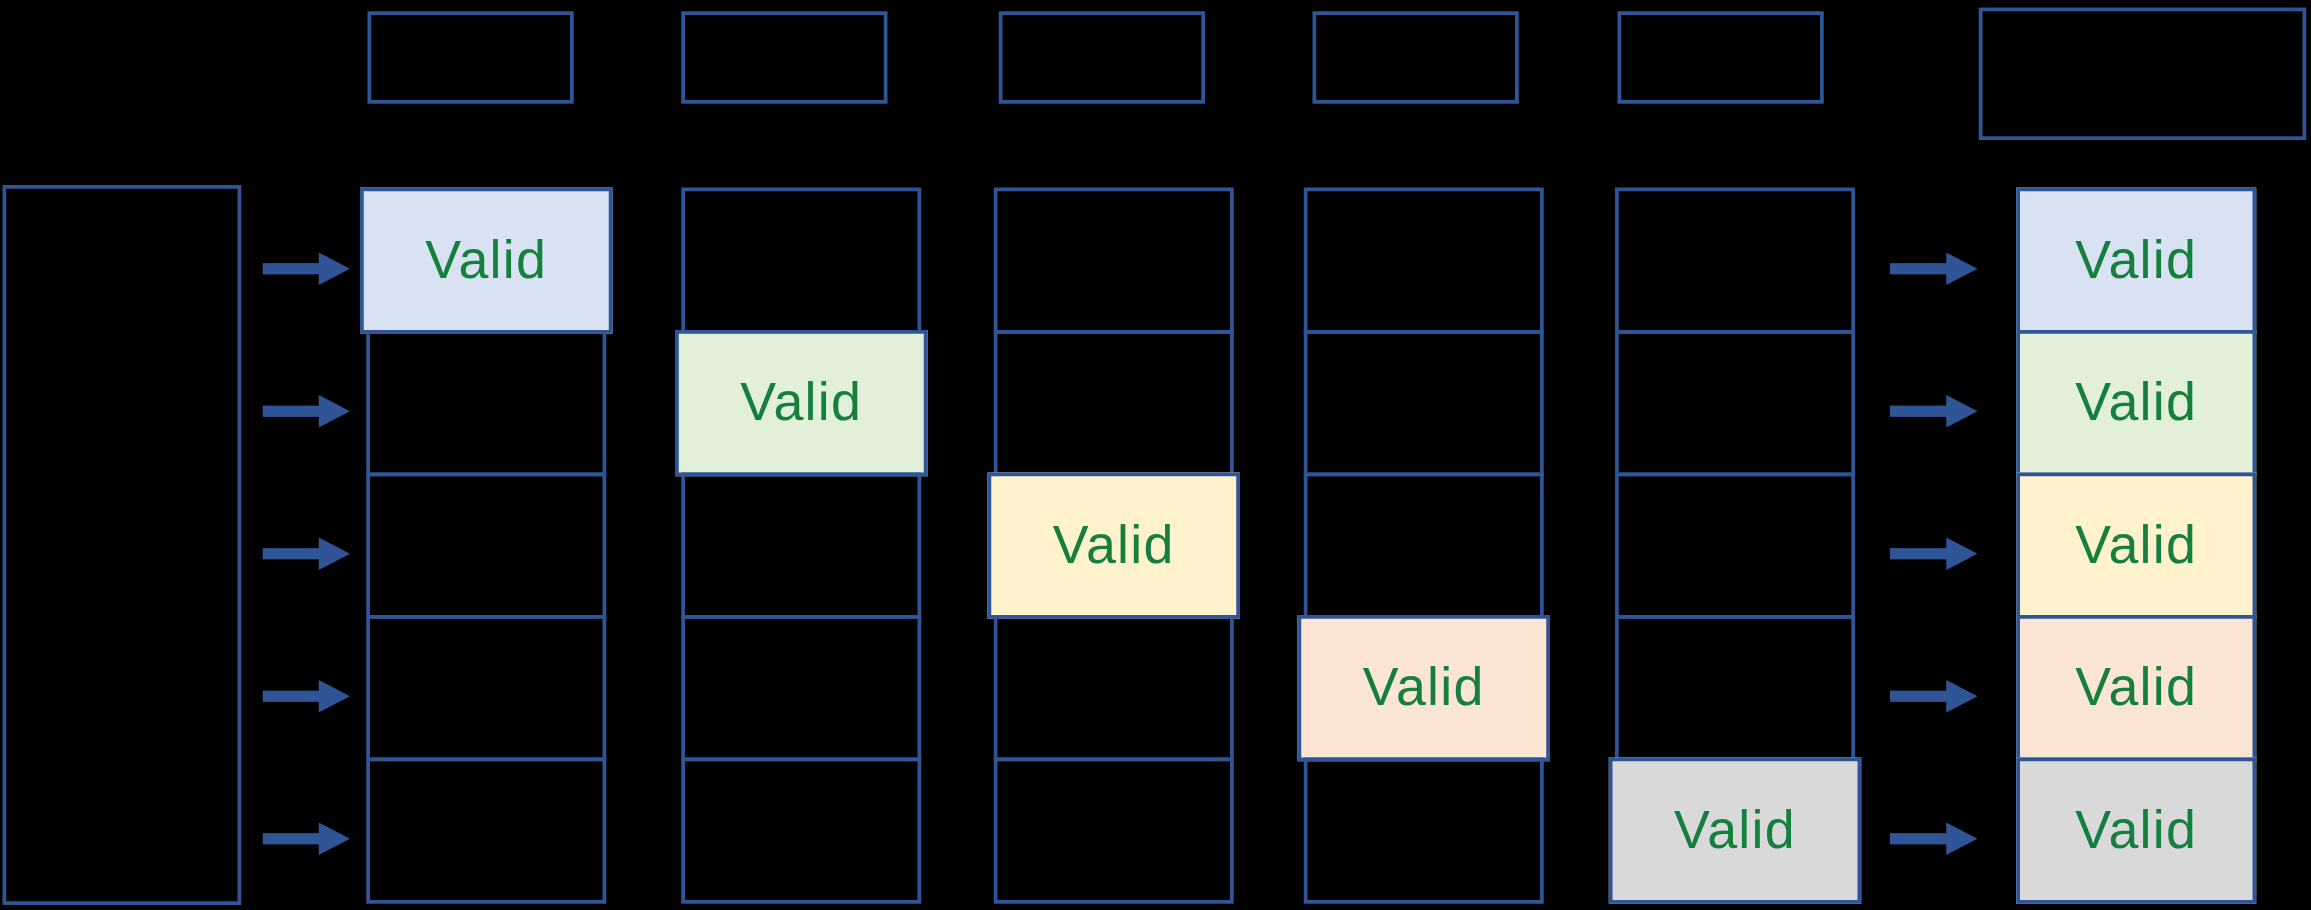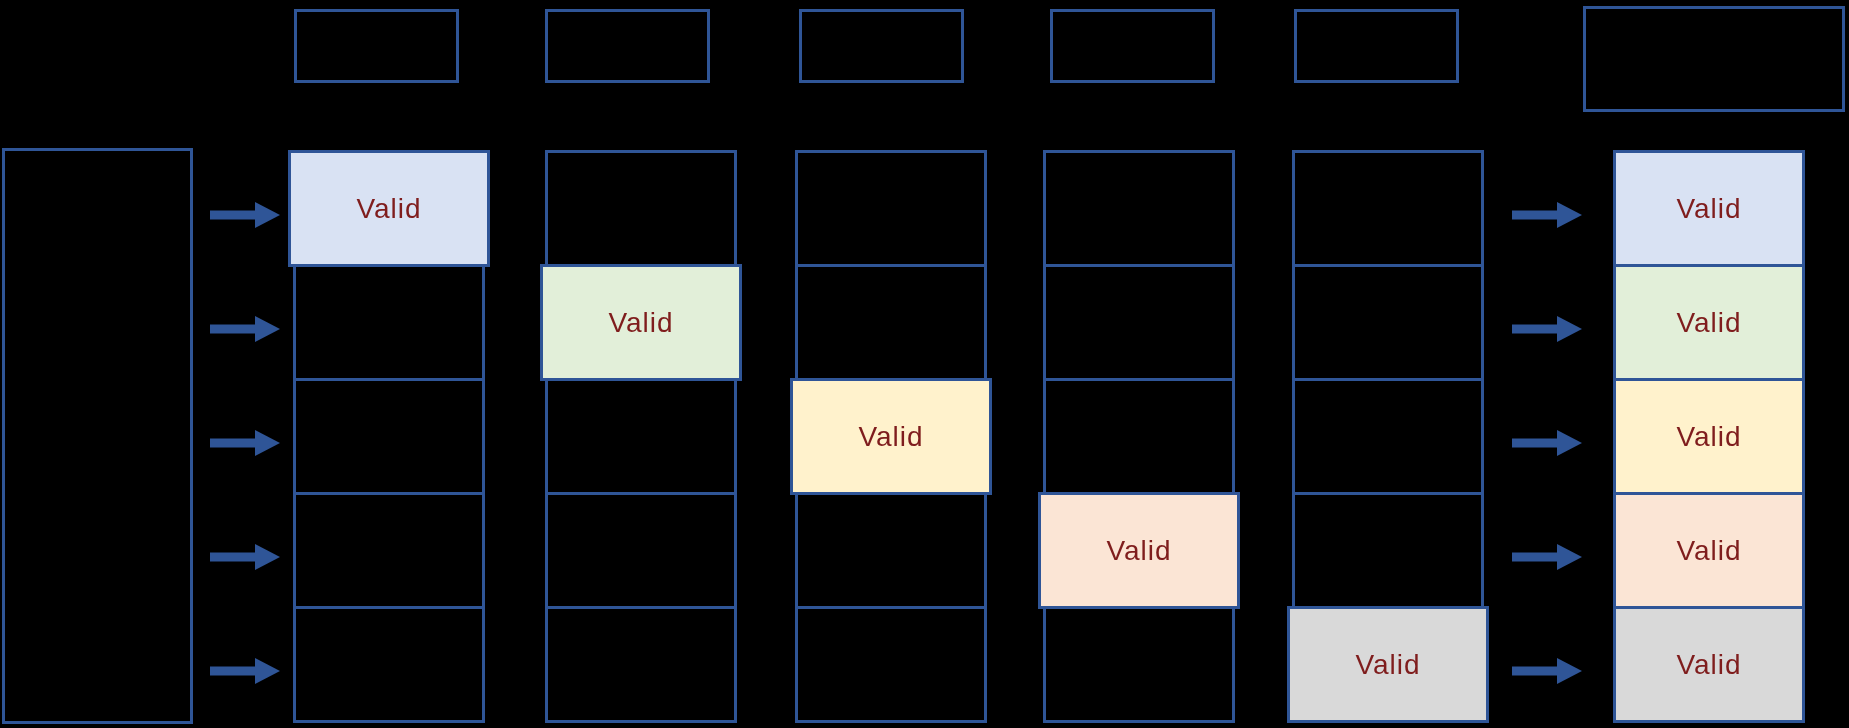--- a/index.html
+++ b/index.html
@@ -33,23 +33,23 @@
     position:absolute;top:150px;width:192px;height:573px;
   }
   .c0{left:293px;} .c1{left:545px;} .c2{left:795px;}
   .c3{left:1043px;} .c4{left:1292px;} .c5{left:1613px;}
   .cell{
     position:absolute;left:0;right:0;height:117px;
     border:3px solid var(--oc);
     box-sizing:border-box;
     display:flex;align-items:center;justify-content:center;
     background:transparent;
-    font-size:28px;
+    font-size:43px;
     letter-spacing:1px;
-    color:#7f1d1d;
+    color:#15803d;
   }
   .cell.standalone{left:-5px;right:-5px;}
   .arrow{position:absolute;width:70px;height:26px;}
   .arrow-left{left:210px;}
   .arrow-right{left:1512px;}
   .valid-label{line-height:1;}
 </style>
 </head>
 <body>
 

